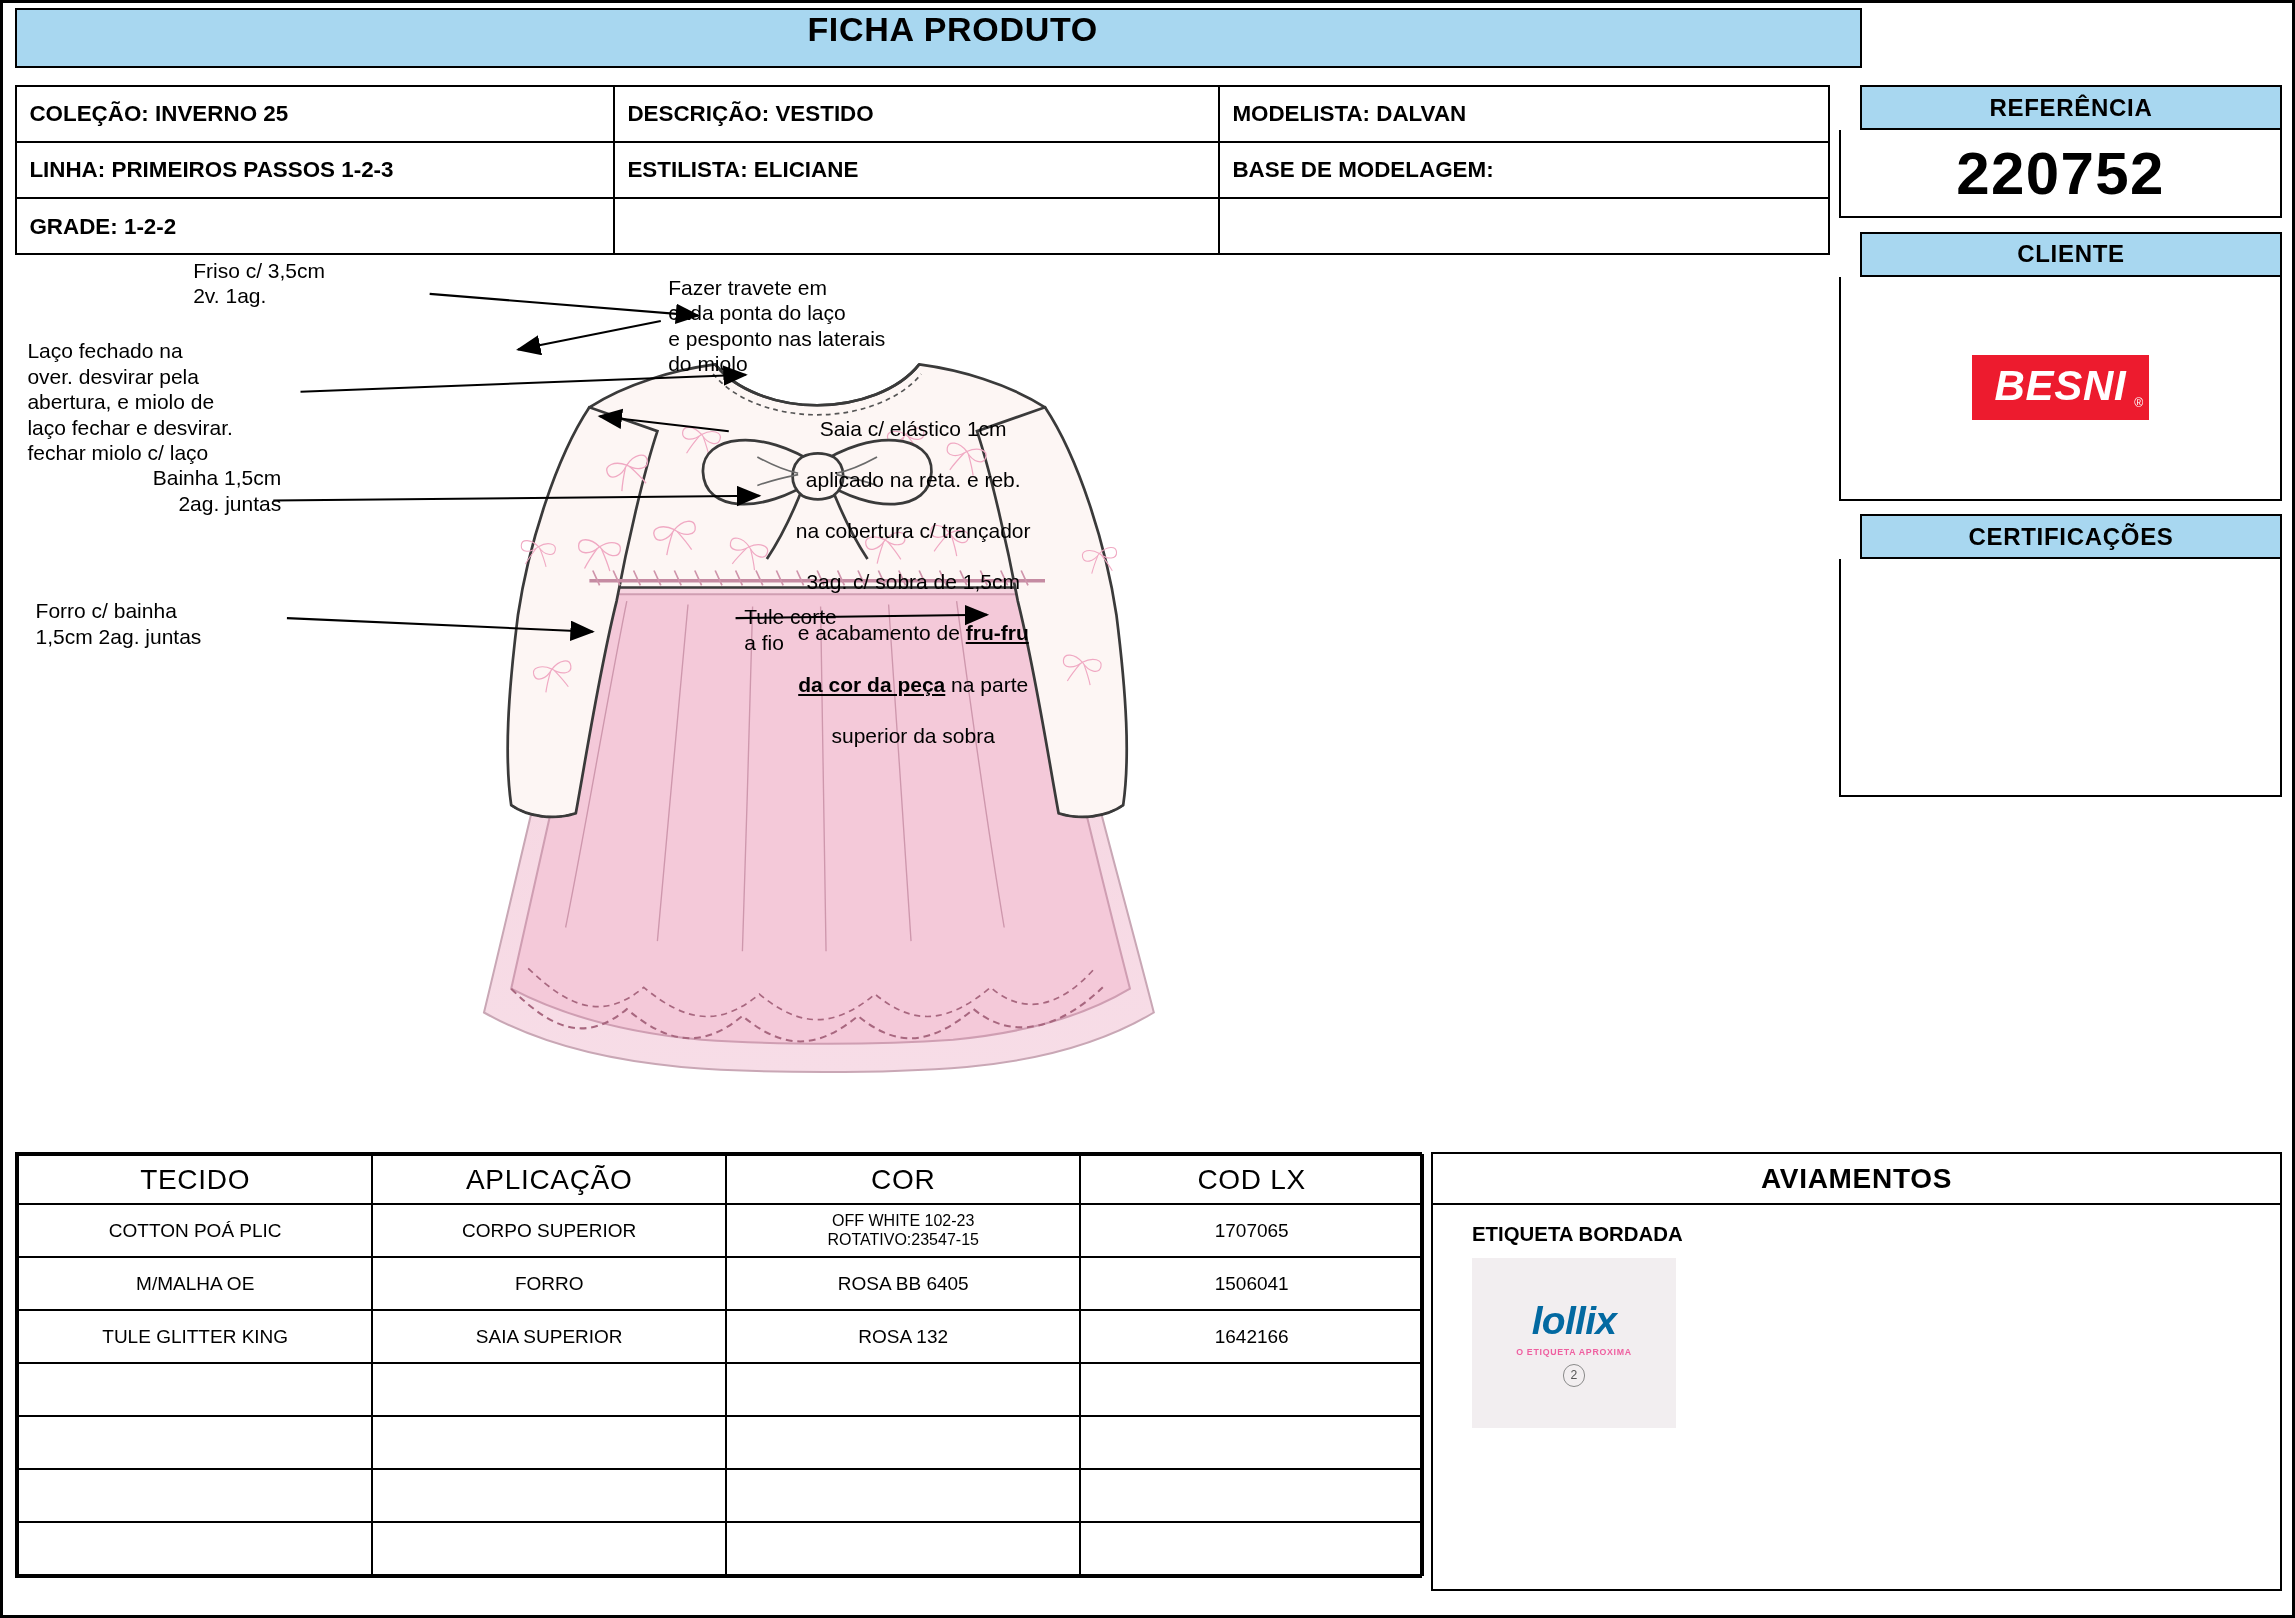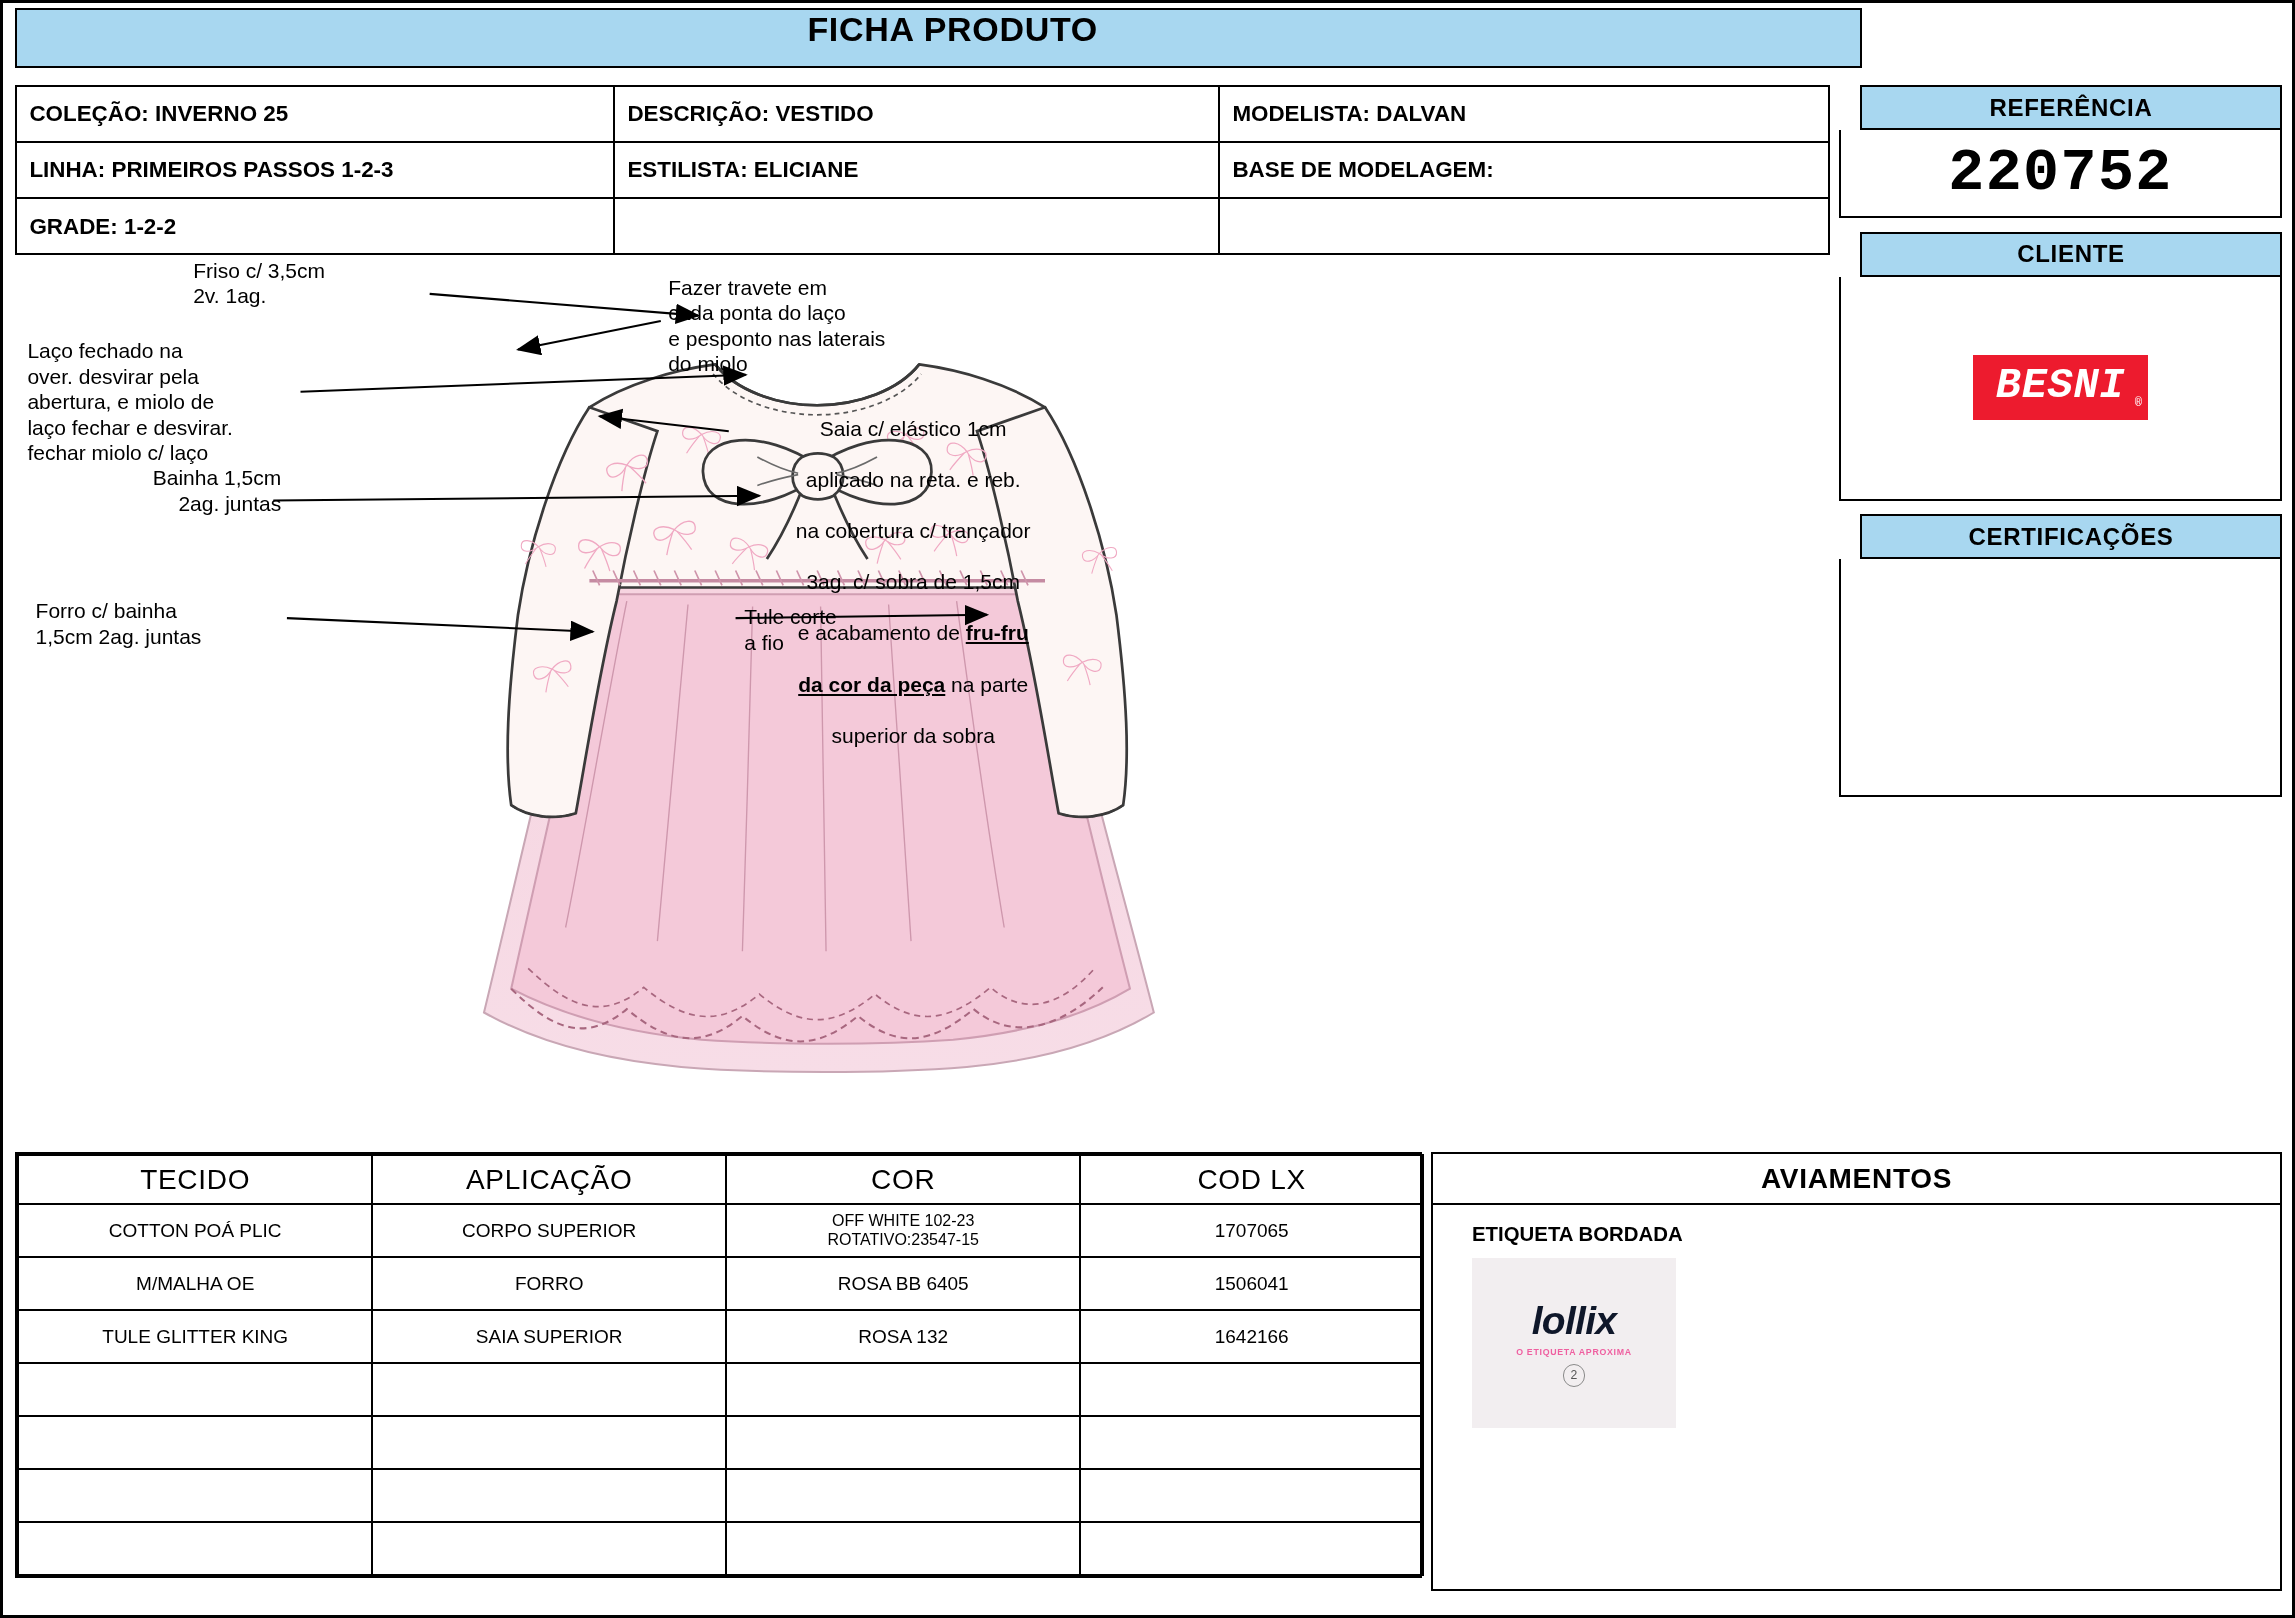--- a/index.html
+++ b/index.html
@@ -93,21 +93,20 @@
     margin-left: 21px;
   }
   .rp-body {
     border: 2px solid #000;
     border-top: none;
     box-sizing: border-box;
     display: flex;
     align-items: center;
     justify-content: center;
     background: #fff;
-    font-family: Liberation Mono, monospace;
   }
   .ref-body { height: 88px; }
   .ref-num {
     font-size: 60px;
     font-weight: bold;
     letter-spacing: 1.4px;
   }
   .cli-body { height: 224px; }
   .besni-logo {
     background: #ed1b2e;
@@ -216,21 +215,21 @@
     margin-left: 39px;
     display: flex;
     flex-direction: column;
     align-items: center;
     justify-content: center;
   }
   .etq .brand {
     font-size: 39px;
     font-weight: bold;
     font-style: italic;
-    color: #0f172a;
+    color: #0369a1;
     letter-spacing: -0.7px;
   }
   .etq .sub {
     font-size: 8.8px;
     color: #ef5fa0;
     letter-spacing: 0.7px;
     margin-top: 4.1px;
     font-weight: bold;
   }
   .etq .age {

